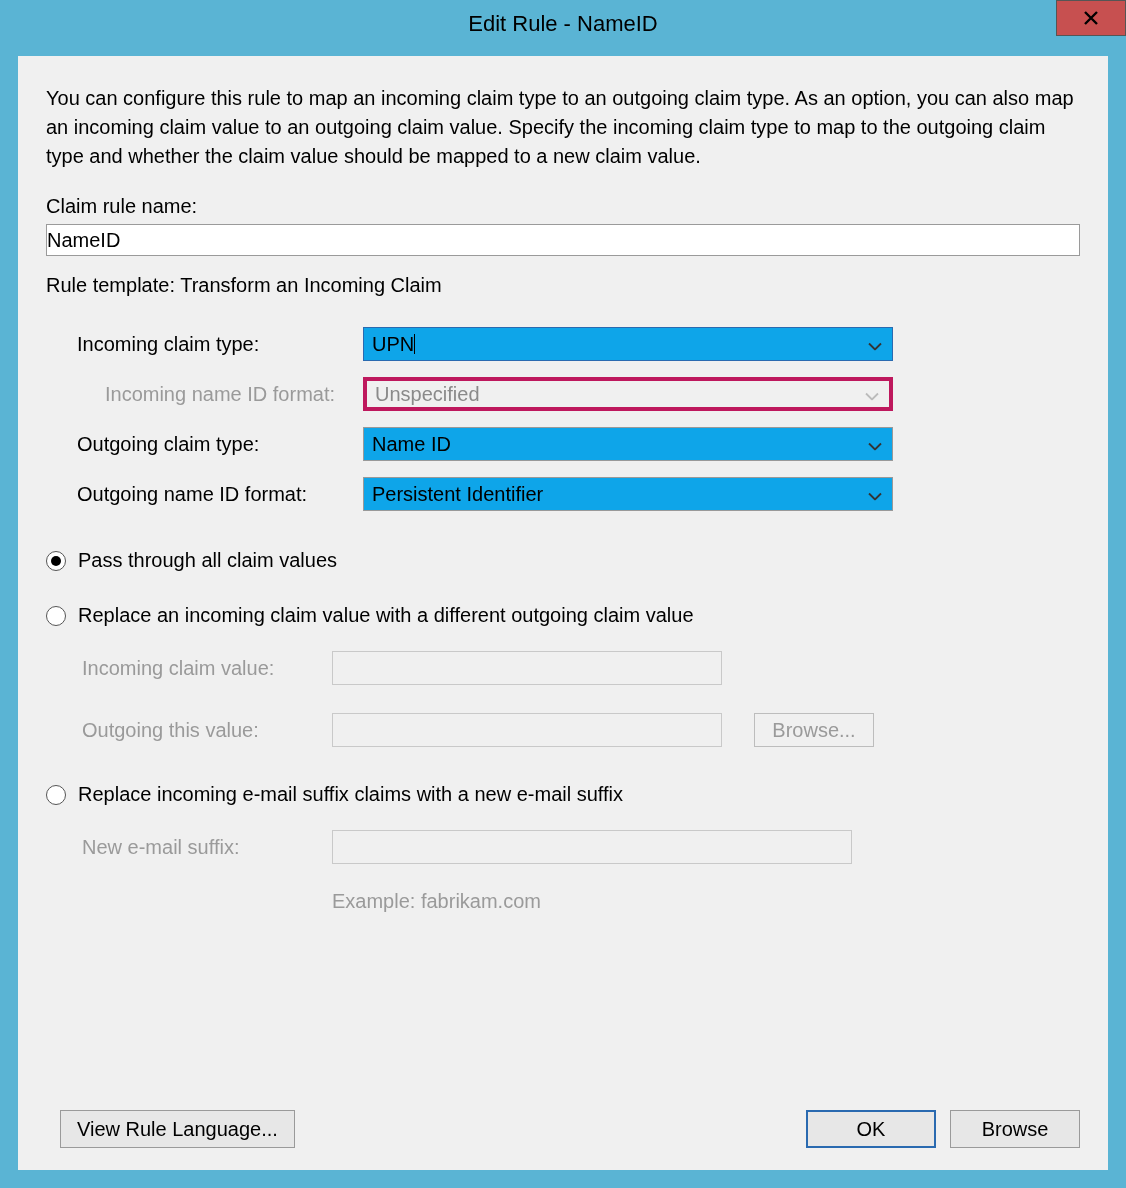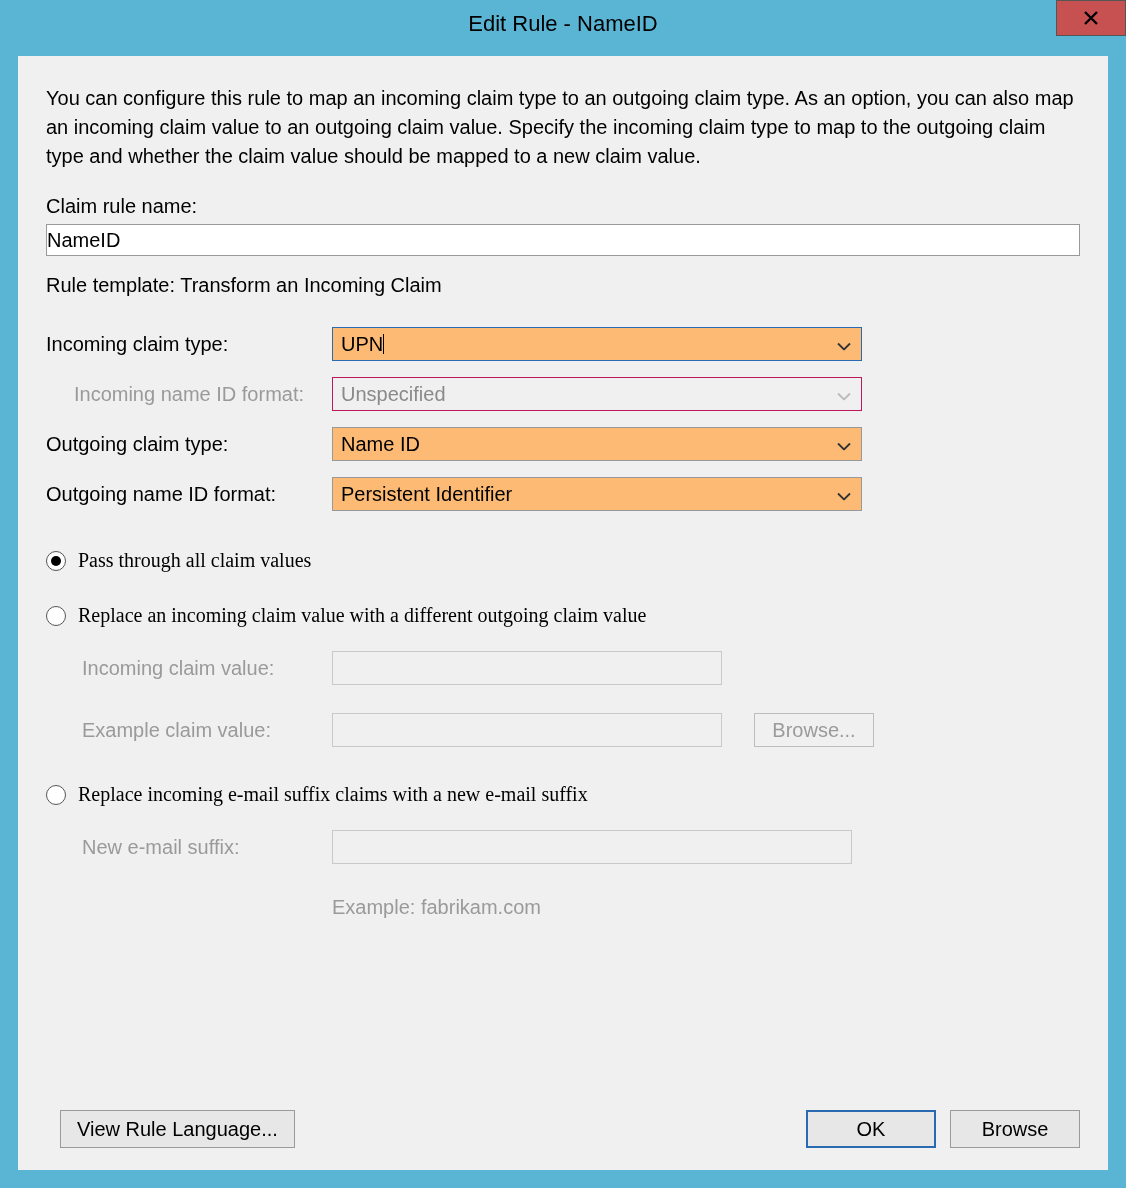--- a/index.html
+++ b/index.html
@@ -8,36 +8,36 @@
     .titlebar { height: 48px; display: flex; align-items: center; justify-content: center; position: relative; background: #5ab4d4; }
     .titlebar-text { font-size: 22px; color: #000; }
     .close-btn { position: absolute; right: 0; top: 0; width: 70px; height: 36px; background: #c75050; display: flex; align-items: center; justify-content: center; border: 1px solid #555; }
     .close-btn svg { width: 14px; height: 14px; }
     .content-area { position: absolute; left: 18px; right: 18px; top: 56px; bottom: 18px; background: #f0f0f0; padding: 28px 28px 22px 28px; display: flex; flex-direction: column; }
     .description { font-size: 20px; color: #000; line-height: 1.45; margin-bottom: 24px; }
     .label { font-size: 20px; color: #000; margin-bottom: 6px; display: block; }
     .text-input-full { width: 100%; height: 32px; border: 1px solid #9a9a9a; background: #fff; font-size: 20px; padding: 2px 0; margin-bottom: 18px; }
     .template-line { font-size: 20px; color: #000; margin-bottom: 30px; }
     .field-row { display: flex; align-items: center; margin-bottom: 16px; }
-    .field-label { width: 286px; font-size: 20px; color: #000; }
+    .field-label { width: 286px; font-size: 20px; color: #000; margin-left: 31px; }
     .field-label.disabled { color: #9a9a9a; text-align: center; }
-    .combo { flex: 0 0 530px; height: 34px; border: 1px solid #999; background: #fdba74; display: flex; align-items: center; padding: 0 8px; position: relative; font-size: 20px; }
+    .combo { flex: 0 0 530px; height: 34px; border: 1px solid #999; background: #0ea5e9; display: flex; align-items: center; padding: 0 8px; position: relative; font-size: 20px; }
     .combo.focused { border: 1px solid #2a6ab0; }
-    .combo.disabled { background: #f0f0f0; color: #8a8a8a; border: 1px solid #be185d; }
+    .combo.disabled { background: #f0f0f0; color: #8a8a8a; border: 4px solid #be185d; }
     .combo-chevron { position: absolute; right: 10px; top: 50%; transform: translateY(-50%); }
     .radio-row { display: flex; align-items: center; margin-top: 22px; margin-bottom: 10px; }
     .radio { width: 20px; height: 20px; border-radius: 50%; border: 1px solid #555; background: #fff; margin-right: 12px; display: flex; align-items: center; justify-content: center; flex-shrink: 0; }
     .radio.selected::after { content: ""; width: 10px; height: 10px; border-radius: 50%; background: #000; display: block; }
-    .radio-label { font-size: 20px; color: #000; font-family: Liberation Serif, serif; }
+    .radio-label { font-size: 20px; color: #000; }
     .sub-field-row { display: flex; align-items: center; margin-left: 36px; margin-bottom: 14px; margin-top: 14px; }
     .sub-label { width: 250px; font-size: 20px; color: #9a9a9a; }
     .sub-input { width: 390px; height: 34px; border: 1px solid #c9c9c9; background: #f0f0f0; }
     .sub-input-wide { width: 520px; height: 34px; border: 1px solid #c9c9c9; background: #f0f0f0; }
     .browse-btn { width: 120px; height: 34px; margin-left: 32px; border: 1px solid #bdbdbd; background: #f0f0f0; color: #9a9a9a; font-size: 20px; }
-    .example-row { margin-left: 286px; font-size: 20px; color: #9a9a9a; margin-top: 18px; }
+    .example-row { margin-left: 286px; font-size: 20px; color: #9a9a9a; margin-top: 12px; }
     .footer { margin-top: auto; display: flex; align-items: center; padding-top: 10px; }
     .btn { height: 38px; border: 1px solid #9a9a9a; background: #e7e7e7; font-size: 20px; color: #000; padding: 0 16px; }
     .btn.primary { border: 2px solid #2a6ab0; }
     .footer .spacer { flex: 1; }
     .footer .btn { min-width: 130px; margin-left: 14px; }
     .view-btn { min-width: 220px; }
     .text-cursor { display:inline-block; width:1px; height:20px; background:#000; vertical-align: middle; margin-left:0px; }
   </style>
 </head>
 <body>
@@ -112,21 +112,21 @@
       <div class="radio"></div>
       <div class="radio-label">Replace an incoming claim value with a different outgoing claim value</div>
     </div>
 
     <div class="sub-field-row">
       <div class="sub-label">Incoming claim value:</div>
       <input class="sub-input" type="text" disabled="" style="">
     </div>
 
     <div class="sub-field-row">
-      <div class="sub-label">Example claim value:</div>
+      <div class="sub-label">Outgoing this value:</div>
       <input class="sub-input" type="text" disabled="" style="">
       <button class="browse-btn" disabled="">Browse...</button>
     </div>
 
     <div class="radio-row">
       <div class="radio"></div>
       <div class="radio-label">Replace incoming e-mail suffix claims with a new e-mail suffix</div>
     </div>
 
     <div class="sub-field-row">

